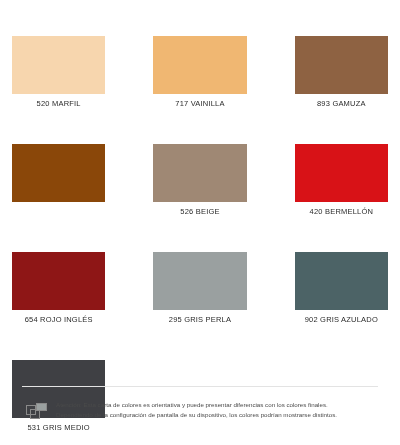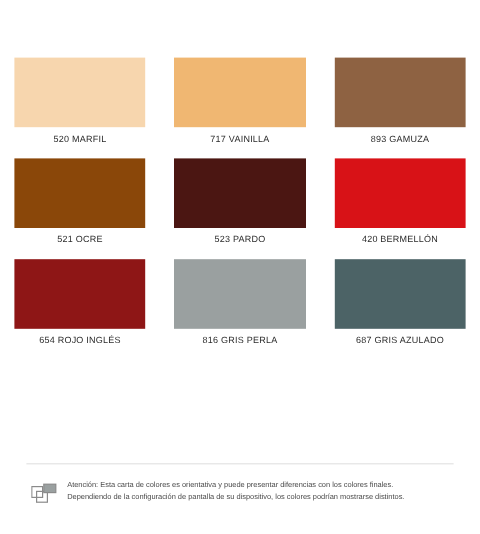--- a/index.html
+++ b/index.html
@@ -16,26 +16,27 @@
   .page {
     position: relative;
     width: 400px;
     height: 445px;
     background: #ffffff;
     box-sizing: border-box;
   }
   .swatch-grid {
     position: absolute;
     left: 0;
-    top: 48px;
+    top: 36px;
     width: 400px;
     display: grid;
     grid-template-columns: repeat(3, 1fr);
     column-gap: 0px;
     row-gap: 0px;
+    gap: 24px;
   }
   .cell {
     display: flex;
     flex-direction: column;
     align-items: center;
     padding: 0 12px 4px 12px;
     box-sizing: border-box;
   }
   .chip {
     width: 100%;
@@ -96,43 +97,46 @@
       <div class="chip" style="background:#f0b772"></div>
       <div class="caption">717 VAINILLA</div>
     </div>
     <div class="cell">
       <div class="chip" style="background:#8e6242"></div>
       <div class="caption">893 GAMUZA</div>
     </div>
 
     <div class="cell">
       <div class="chip" style="background:#8a4709"></div>
-      <div class="caption">521 OCRE</div>
     </div>
     <div class="cell">
-      <div class="chip" style="background:#4b1612"></div>
-      <div class="caption">523 PARDO</div>
+      <div class="chip" style="background:#9f8874"></div>
+      <div class="caption">526 BEIGE</div>
     </div>
 
     <div class="cell">
       <div class="chip" style="background:#d81217"></div>
       <div class="caption">420 BERMELLÓN</div>
     </div>
     <div class="cell">
       <div class="chip" style="background:#8e1616"></div>
       <div class="caption">654 ROJO INGLÉS</div>
     </div>
 
     <div class="cell">
       <div class="chip" style="background:#9aa0a0"></div>
-      <div class="caption">816 GRIS PERLA</div>
+      <div class="caption">295 GRIS PERLA</div>
     </div>
     <div class="cell">
       <div class="chip" style="background:#4c6366"></div>
-      <div class="caption">687 GRIS AZULADO</div>
+      <div class="caption">902 GRIS AZULADO</div>
+    </div>
+    <div class="cell">
+      <div class="chip" style="background:#3f4044"></div>
+      <div class="caption">531 GRIS MEDIO</div>
     </div>
 
   </div>
 
   <div class="divider"></div>
 
   <div class="footer">
     <div class="footer-icon">
       <svg width="22" height="22" viewBox="0 0 22 22" xmlns="http://www.w3.org/2000/svg">
         <rect x="0.5" y="4.5" width="9" height="9" fill="none" stroke="#8a8a8a" stroke-width="1"></rect>

